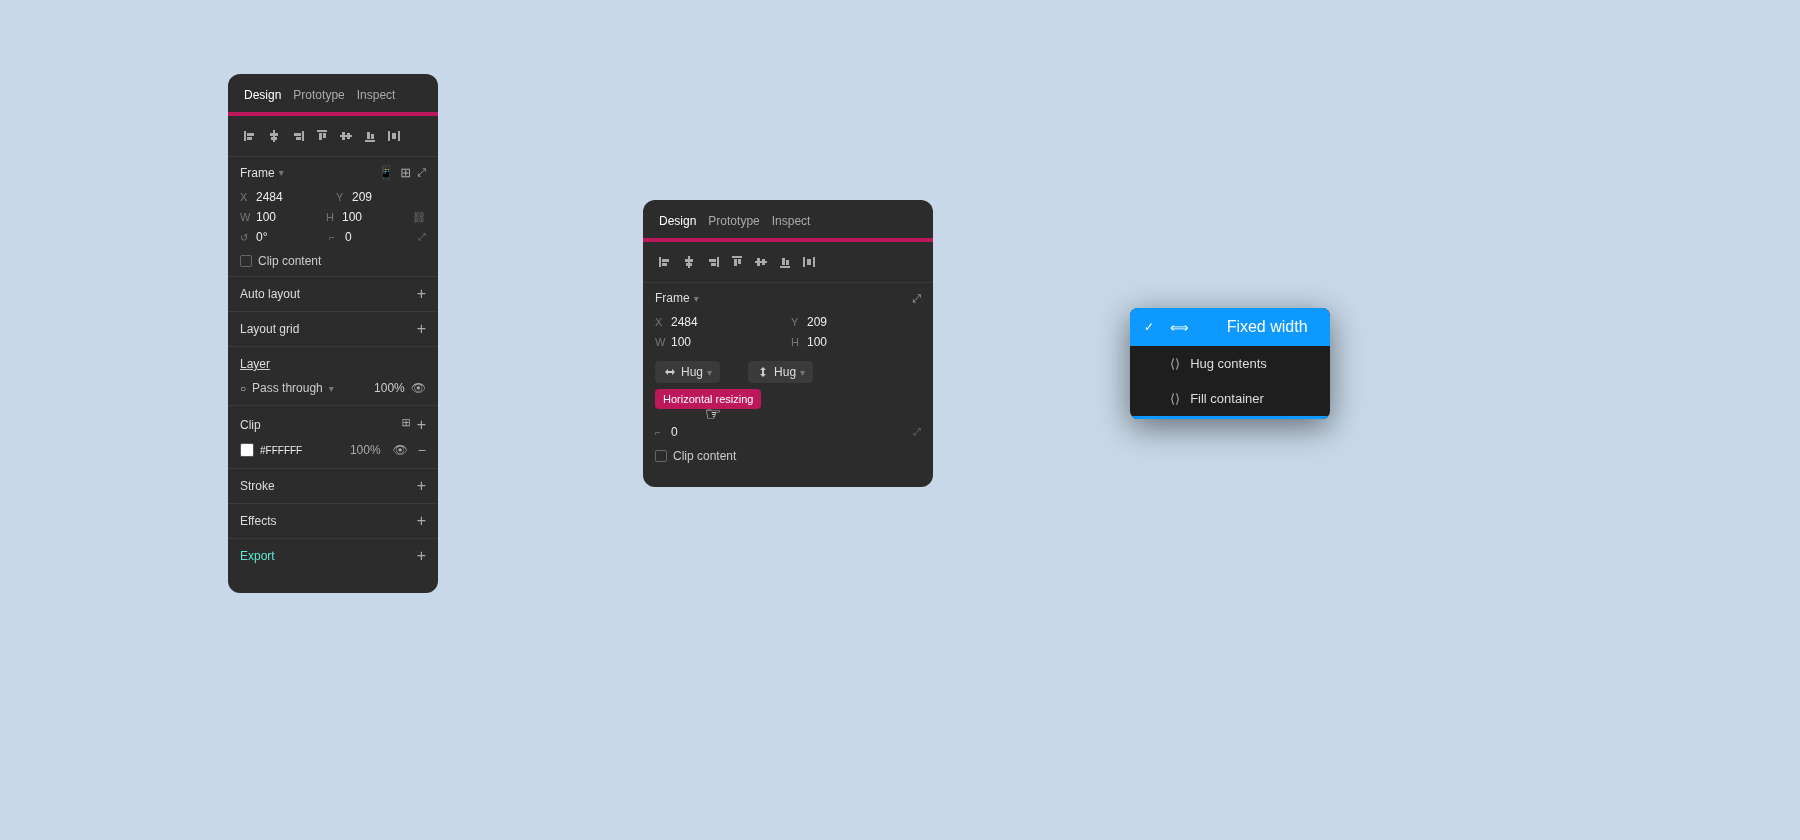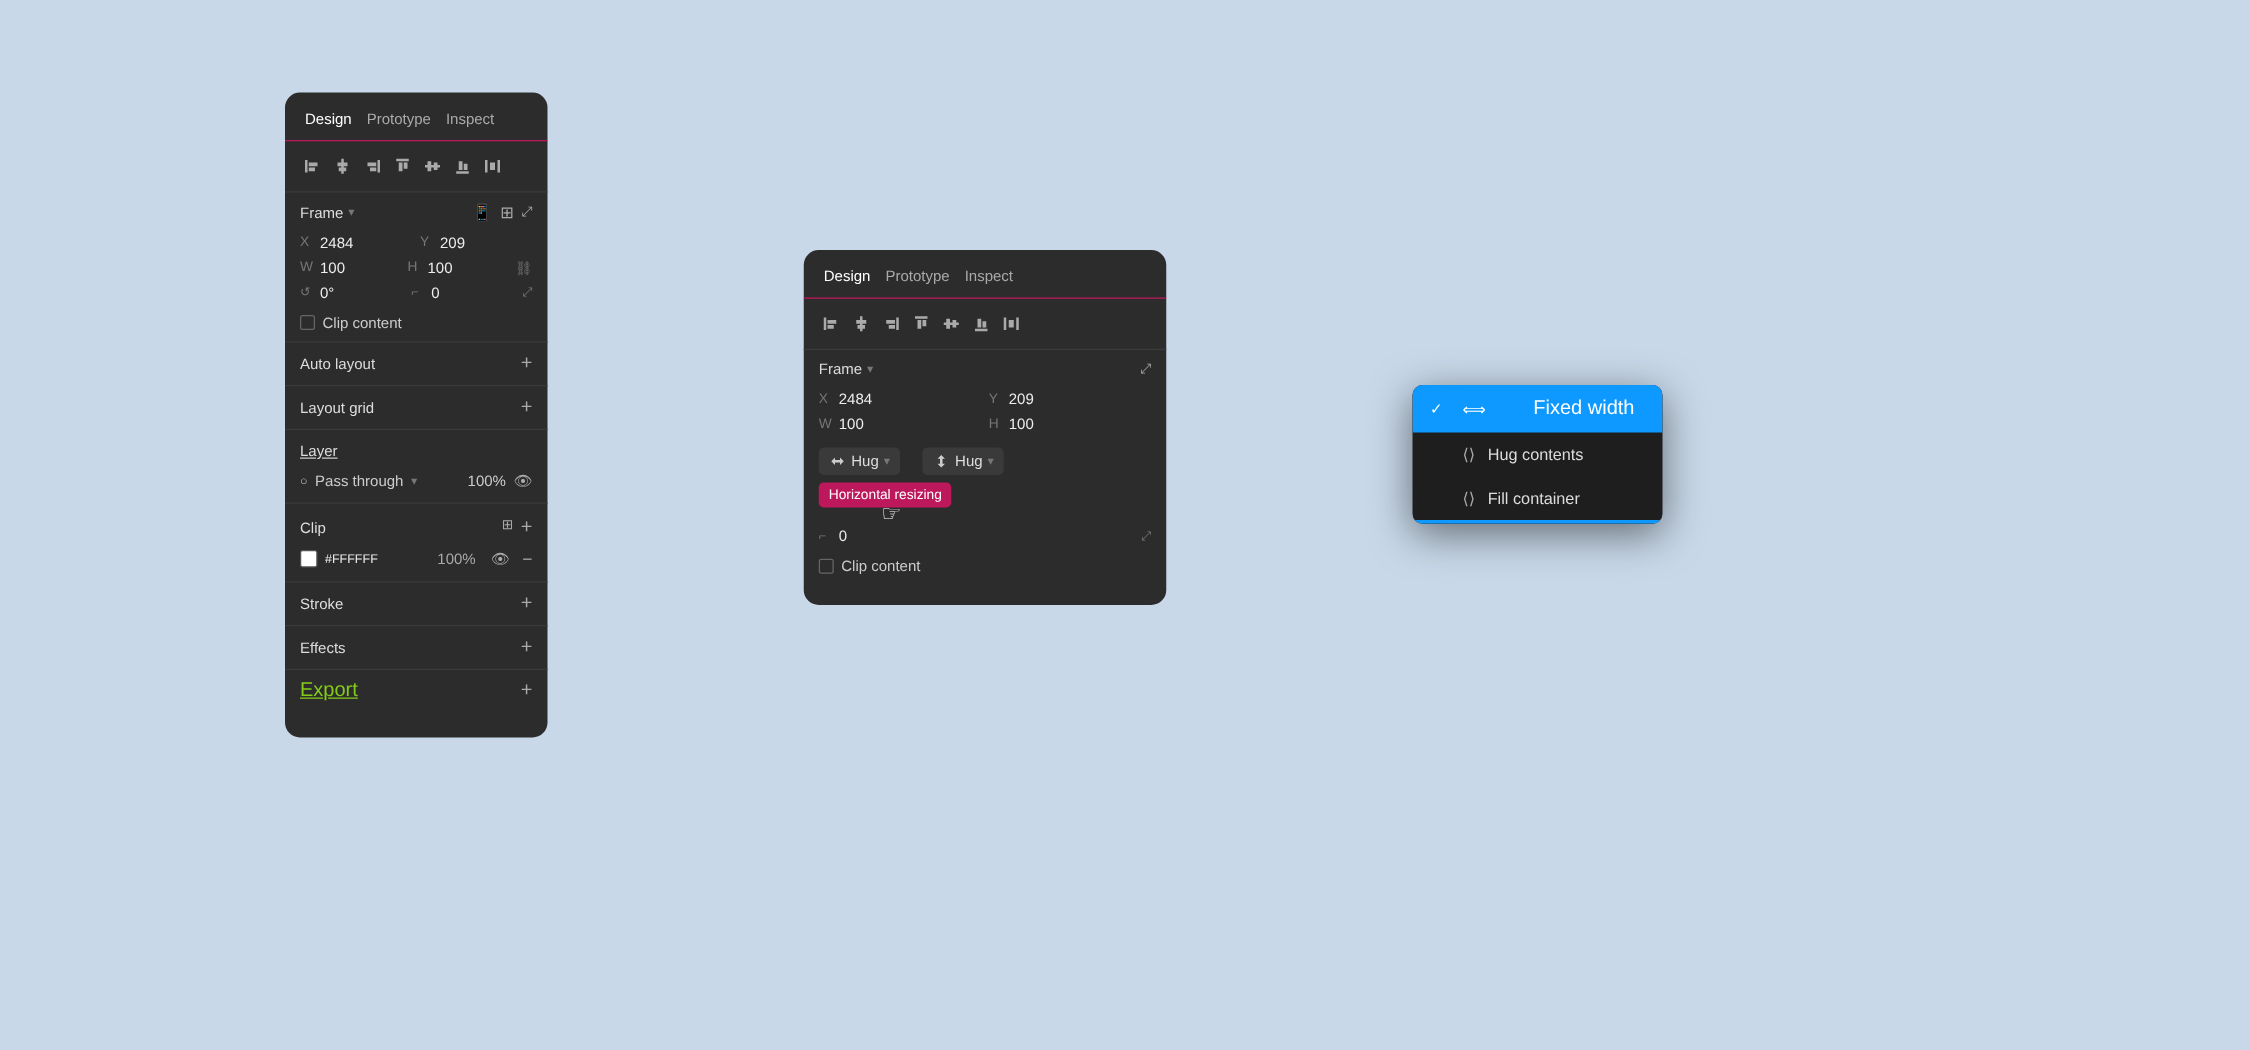--- a/index.html
+++ b/index.html
@@ -27,21 +27,21 @@
       left: 228px;
       top: 74px;
       width: 210px;
       padding-bottom: 20px;
     }
 
     .panel-tabs {
       display: flex;
       gap: 12px;
       padding: 14px 16px 10px;
-      border-bottom: 1px solid #be185d;
+      border-bottom: 4px solid #be185d;
     }
 
     .panel-tab {
       font-size: 12px;
       color: #aaa;
       cursor: pointer;
     }
 
     .panel-tab.active {
       color: #fff;
@@ -236,21 +236,21 @@
 
     .dropdown-item .check-icon {
       width: 16px;
       font-size: 12px;
     }
 
     
     .hug-row {
       display: flex;
       align-items: center;
-      gap: 10px;
+      gap: 20px;
       padding: 4px 12px;
     }
 
     .hug-btn {
       display: flex;
       align-items: center;
       gap: 4px;
       background: #3a3a3a;
       border-radius: 4px;
       padding: 4px 8px;
@@ -458,21 +458,21 @@
   <div class="divider"></div>
 
   <div class="auto-layout-row">
     <span style="color:#ddd;font-size:12px;font-weight:500;">Effects</span>
     <span class="plus-icon">+</span>
   </div>
 
   <div class="divider"></div>
 
   <div class="auto-layout-row">
-    <span style="color:#84cc16;font-size:16px;font-weight:500;text-decoration:underline;">Export</span>
+    <span style="color:#5eead4;font-size:12px;font-weight:500;">Export</span>
     <span class="plus-icon">+</span>
   </div>
 </div>
 
 <div class="panel center-panel">
 
   <div class="panel-tabs">
     <span class="panel-tab active">Design</span>
     <span class="panel-tab">Prototype</span>
     <span class="panel-tab">Inspect</span>

